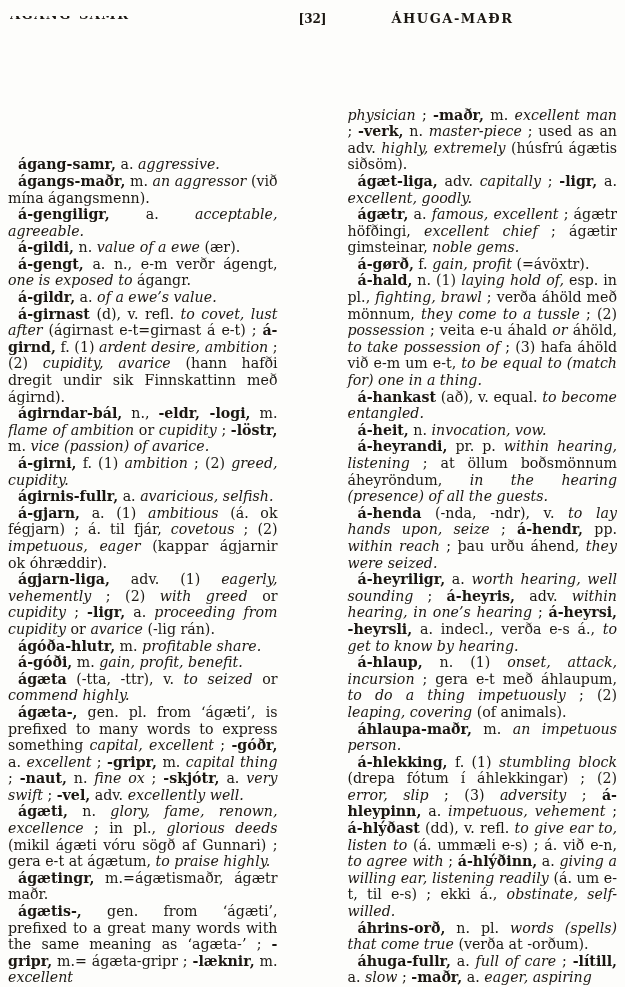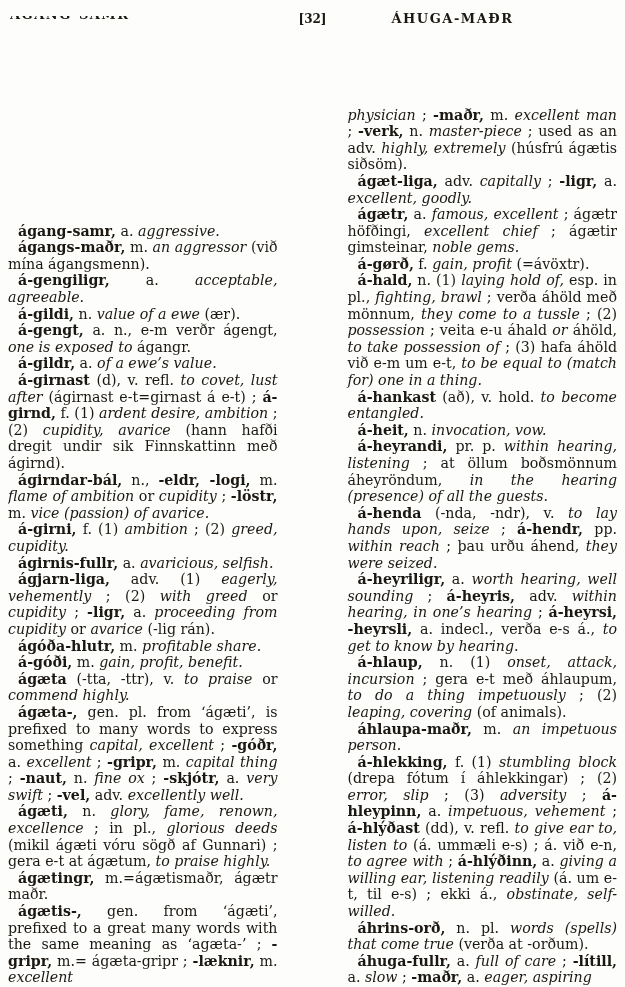--- a/index.html
+++ b/index.html
@@ -58,37 +58,38 @@
         <p class="entry"><span class="run-b">ágang-samr,</span><span class="run-r"> a. </span><span class="run-i">aggressive.</span></p>
         <p class="entry"><span class="run-b">ágangs-maðr,</span><span class="run-r"> m. </span><span class="run-i">an aggressor</span><span class="run-r"> (við mína ágangsmenn).</span></p>
         <p class="entry"><span class="run-b">á-gengiligr,</span><span class="run-r"> a. </span><span class="run-i">acceptable, agreeable.</span></p>
         <p class="entry"><span class="run-b">á-gildi,</span><span class="run-r"> n. </span><span class="run-i">value of a ewe</span><span class="run-r"> (ær).</span></p>
         <p class="entry"><span class="run-b">á-gengt,</span><span class="run-r"> a. n., e-m verðr ágengt, </span><span class="run-i">one is exposed to</span><span class="run-r"> ágangr.</span></p>
         <p class="entry"><span class="run-b">á-gildr,</span><span class="run-r"> a. </span><span class="run-i">of a ewe’s value.</span></p>
         <p class="entry"><span class="run-b">á-girnast</span><span class="run-r"> (d), v. refl. </span><span class="run-i">to covet, lust after</span><span class="run-r"> (ágirnast e-t=girnast á e-t) ; </span><span class="run-b">á-girnd,</span><span class="run-r"> f. (1) </span><span class="run-i">ardent desire, ambition</span><span class="run-r"> ; (2) </span><span class="run-i">cupidity, avarice</span><span class="run-r"> (hann hafði dregit undir sik Finnskattinn með ágirnd).</span></p>
         <p class="entry"><span class="run-b">ágirndar-bál,</span><span class="run-r"> n., </span><span class="run-b">-eldr, -logi,</span><span class="run-r"> m. </span><span class="run-i">flame of ambition</span><span class="run-r"> or </span><span class="run-i">cupidity</span><span class="run-r"> ; </span><span class="run-b">-löstr,</span><span class="run-r"> m. </span><span class="run-i">vice (passion) of avarice.</span></p>
         <p class="entry"><span class="run-b">á-girni,</span><span class="run-r"> f. (1) </span><span class="run-i">ambition</span><span class="run-r"> ; (2) </span><span class="run-i">greed, cupidity.</span></p>
         <p class="entry"><span class="run-b">ágirnis-fullr,</span><span class="run-r"> a. </span><span class="run-i">avaricious, selfish.</span></p>
+        <p class="entry"><span class="run-b">á-gjarn,</span><span class="run-r"> a. (1) </span><span class="run-i">ambitious</span><span class="run-r"> (á. ok fégjarn) ; á. til fjár, </span><span class="run-i">covetous</span><span class="run-r"> ; (2) </span><span class="run-i">impetuous, eager</span><span class="run-r"> (kappar ágjarnir ok óhræddir).</span></p>
         <p class="entry"><span class="run-b">ágjarn-liga,</span><span class="run-r"> adv. (1) </span><span class="run-i">eagerly, vehemently</span><span class="run-r"> ; (2) </span><span class="run-i">with greed</span><span class="run-r"> or </span><span class="run-i">cupidity</span><span class="run-r"> ; </span><span class="run-b">-ligr,</span><span class="run-r"> a. </span><span class="run-i">proceeding from cupidity</span><span class="run-r"> or </span><span class="run-i">avarice</span><span class="run-r"> (-lig rán).</span></p>
         <p class="entry"><span class="run-b">ágóða-hlutr,</span><span class="run-r"> m. </span><span class="run-i">profitable share.</span></p>
         <p class="entry"><span class="run-b">á-góði,</span><span class="run-r"> m. </span><span class="run-i">gain, profit, benefit.</span></p>
-        <p class="entry"><span class="run-b">ágæta</span><span class="run-r"> (-tta, -ttr), v. </span><span class="run-i">to praise</span><span class="run-r"> or </span><span class="run-i">commend highly.</span></p>
+        <p class="entry"><span class="run-b">ágæta</span><span class="run-r"> (-tta, -ttr), v. </span><span class="run-i">to seized</span><span class="run-r"> or </span><span class="run-i">commend highly.</span></p>
         <p class="entry"><span class="run-b">ágæta-,</span><span class="run-r"> gen. pl. from ‘ágæti’, is prefixed to many words to express something </span><span class="run-i">capital, excellent</span><span class="run-r"> ; </span><span class="run-b">-góðr,</span><span class="run-r"> a. </span><span class="run-i">excellent</span><span class="run-r"> ; </span><span class="run-b">-gripr,</span><span class="run-r"> m. </span><span class="run-i">capital thing</span><span class="run-r"> ; </span><span class="run-b">-naut,</span><span class="run-r"> n. </span><span class="run-i">fine ox</span><span class="run-r"> ; </span><span class="run-b">-skjótr,</span><span class="run-r"> a. </span><span class="run-i">very swift</span><span class="run-r"> ; </span><span class="run-b">-vel,</span><span class="run-r"> adv. </span><span class="run-i">excellently well.</span></p>
         <p class="entry"><span class="run-b">ágæti,</span><span class="run-r"> n. </span><span class="run-i">glory, fame, renown, excellence</span><span class="run-r"> ; in pl., </span><span class="run-i">glorious deeds</span><span class="run-r"> (mikil ágæti vóru sögð af Gunnari) ; gera e-t at ágætum, </span><span class="run-i">to praise highly.</span></p>
         <p class="entry"><span class="run-b">ágætingr,</span><span class="run-r"> m.=ágætismaðr, ágætr maðr.</span></p>
         <p class="entry"><span class="run-b">ágætis-,</span><span class="run-r"> gen. from ‘ágæti’, prefixed to a great many words with the same meaning as ‘agæta-’ ; </span><span class="run-b">-gripr,</span><span class="run-r"> m.= ágæta-gripr ; </span><span class="run-b">-læknir,</span><span class="run-r"> m. </span><span class="run-i">excellent</span></p>
       </div>
     <div class="divider"></div>
     <div class="col col-right" id="col-right">
         <p class="entry cont"><span class="run-i">physician</span><span class="run-r"> ; </span><span class="run-b">-maðr,</span><span class="run-r"> m. </span><span class="run-i">excellent man</span><span class="run-r"> ; </span><span class="run-b">-verk,</span><span class="run-r"> n. </span><span class="run-i">master-piece</span><span class="run-r"> ; used as an adv. </span><span class="run-i">highly, extremely</span><span class="run-r"> (húsfrú ágætis siðsöm).</span></p>
         <p class="entry"><span class="run-b">ágæt-liga,</span><span class="run-r"> adv. </span><span class="run-i">capitally</span><span class="run-r"> ; </span><span class="run-b">-ligr,</span><span class="run-r"> a. </span><span class="run-i">excellent, goodly.</span></p>
         <p class="entry"><span class="run-b">ágætr,</span><span class="run-r"> a. </span><span class="run-i">famous, excellent</span><span class="run-r"> ; ágætr höfðingi, </span><span class="run-i">excellent chief</span><span class="run-r"> ; ágætir gimsteinar, </span><span class="run-i">noble gems.</span></p>
         <p class="entry"><span class="run-b">á-gørð,</span><span class="run-r"> f. </span><span class="run-i">gain, profit</span><span class="run-r"> (=ávöxtr).</span></p>
         <p class="entry"><span class="run-b">á-hald,</span><span class="run-r"> n. (1) </span><span class="run-i">laying hold of,</span><span class="run-r"> esp. in pl., </span><span class="run-i">fighting, brawl</span><span class="run-r"> ; verða áhöld með mönnum, </span><span class="run-i">they come to a tussle</span><span class="run-r"> ; (2) </span><span class="run-i">possession</span><span class="run-r"> ; veita e-u áhald </span><span class="run-i">or</span><span class="run-r"> áhöld, </span><span class="run-i">to take possession of</span><span class="run-r"> ; (3) hafa áhöld við e-m um e-t, </span><span class="run-i">to be equal to (match for) one in a thing.</span></p>
-        <p class="entry"><span class="run-b">á-hankast</span><span class="run-r"> (að), v. hold. </span><span class="run-i">to become entangled.</span></p>
+        <p class="entry"><span class="run-b">á-hankast</span><span class="run-r"> (að), v. equal. </span><span class="run-i">to become entangled.</span></p>
         <p class="entry"><span class="run-b">á-heit,</span><span class="run-r"> n. </span><span class="run-i">invocation, vow.</span></p>
         <p class="entry"><span class="run-b">á-heyrandi,</span><span class="run-r"> pr. p. </span><span class="run-i">within hearing, listening</span><span class="run-r"> ; at öllum boðsmönnum áheyröndum, </span><span class="run-i">in the hearing (presence) of all the guests.</span></p>
         <p class="entry"><span class="run-b">á-henda</span><span class="run-r"> (-nda, -ndr), v. </span><span class="run-i">to lay hands upon, seize</span><span class="run-r"> ; </span><span class="run-b">á-hendr,</span><span class="run-r"> pp. </span><span class="run-i">within reach</span><span class="run-r"> ; þau urðu áhend, </span><span class="run-i">they were seized.</span></p>
         <p class="entry"><span class="run-b">á-heyriligr,</span><span class="run-r"> a. </span><span class="run-i">worth hearing, well sounding</span><span class="run-r"> ; </span><span class="run-b">á-heyris,</span><span class="run-r"> adv. </span><span class="run-i">within hearing, in one’s hearing</span><span class="run-r"> ; </span><span class="run-b">á-heyrsi, -heyrsli,</span><span class="run-r"> a. indecl., verða e-s á., </span><span class="run-i">to get to know by hearing.</span></p>
         <p class="entry"><span class="run-b">á-hlaup,</span><span class="run-r"> n. (1) </span><span class="run-i">onset, attack, incursion</span><span class="run-r"> ; gera e-t með áhlaupum, </span><span class="run-i">to do a thing impetuously</span><span class="run-r"> ; (2) </span><span class="run-i">leaping, covering</span><span class="run-r"> (of animals).</span></p>
         <p class="entry"><span class="run-b">áhlaupa-maðr,</span><span class="run-r"> m. </span><span class="run-i">an impetuous person.</span></p>
         <p class="entry"><span class="run-b">á-hlekking,</span><span class="run-r"> f. (1) </span><span class="run-i">stumbling block</span><span class="run-r"> (drepa fótum í áhlekkingar) ; (2) </span><span class="run-i">error, slip</span><span class="run-r"> ; (3) </span><span class="run-i">adversity</span><span class="run-r"> ; </span><span class="run-b">á-hleypinn,</span><span class="run-r"> a. </span><span class="run-i">impetuous, vehement</span><span class="run-r"> ; </span><span class="run-b">á-hlýðast</span><span class="run-r"> (dd), v. refl. </span><span class="run-i">to give ear to, listen to</span><span class="run-r"> (á. ummæli e-s) ; á. við e-n, </span><span class="run-i">to agree with</span><span class="run-r"> ; </span><span class="run-b">á-hlýðinn,</span><span class="run-r"> a. </span><span class="run-i">giving a willing ear, listening readily</span><span class="run-r"> (á. um e-t, til e-s) ; ekki á., </span><span class="run-i">obstinate, self-willed.</span></p>
         <p class="entry"><span class="run-b">áhrins-orð,</span><span class="run-r"> n. pl. </span><span class="run-i">words (spells) that come true</span><span class="run-r"> (verða at -orðum).</span></p>
         <p class="entry"><span class="run-b">áhuga-fullr,</span><span class="run-r"> a. </span><span class="run-i">full of care</span><span class="run-r"> ; </span><span class="run-b">-lítill,</span><span class="run-r"> a. </span><span class="run-i">slow</span><span class="run-r"> ; </span><span class="run-b">-maðr,</span><span class="run-r"> a. </span><span class="run-i">eager, aspiring</span></p>
       </div>

